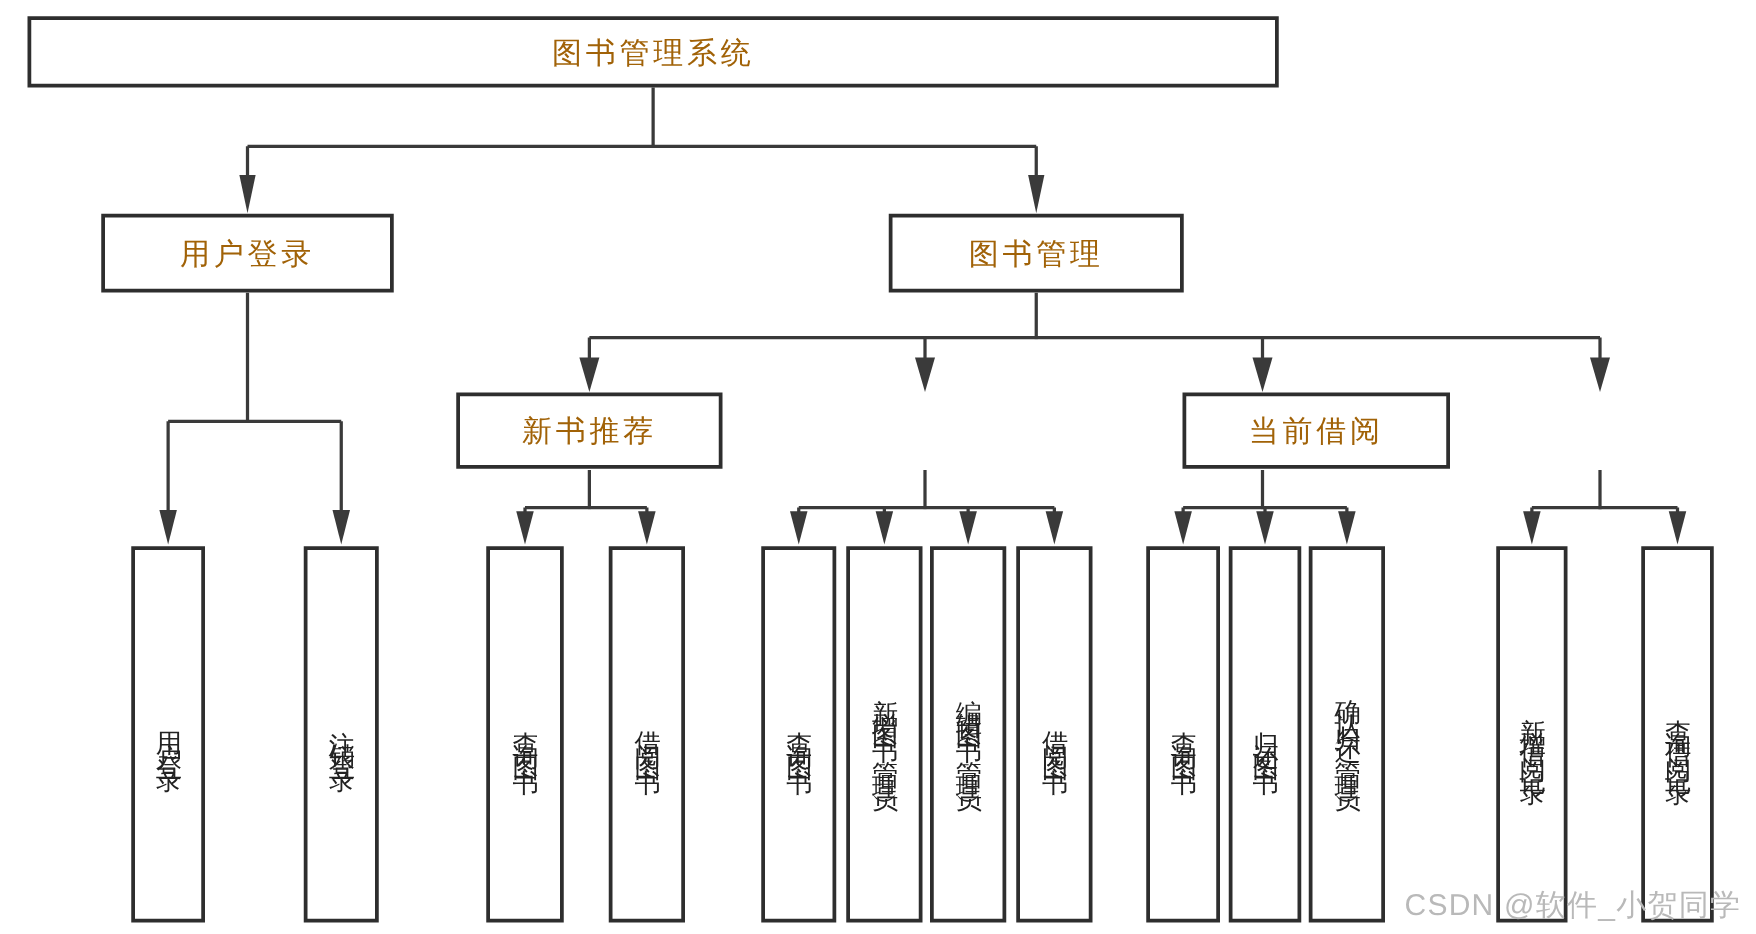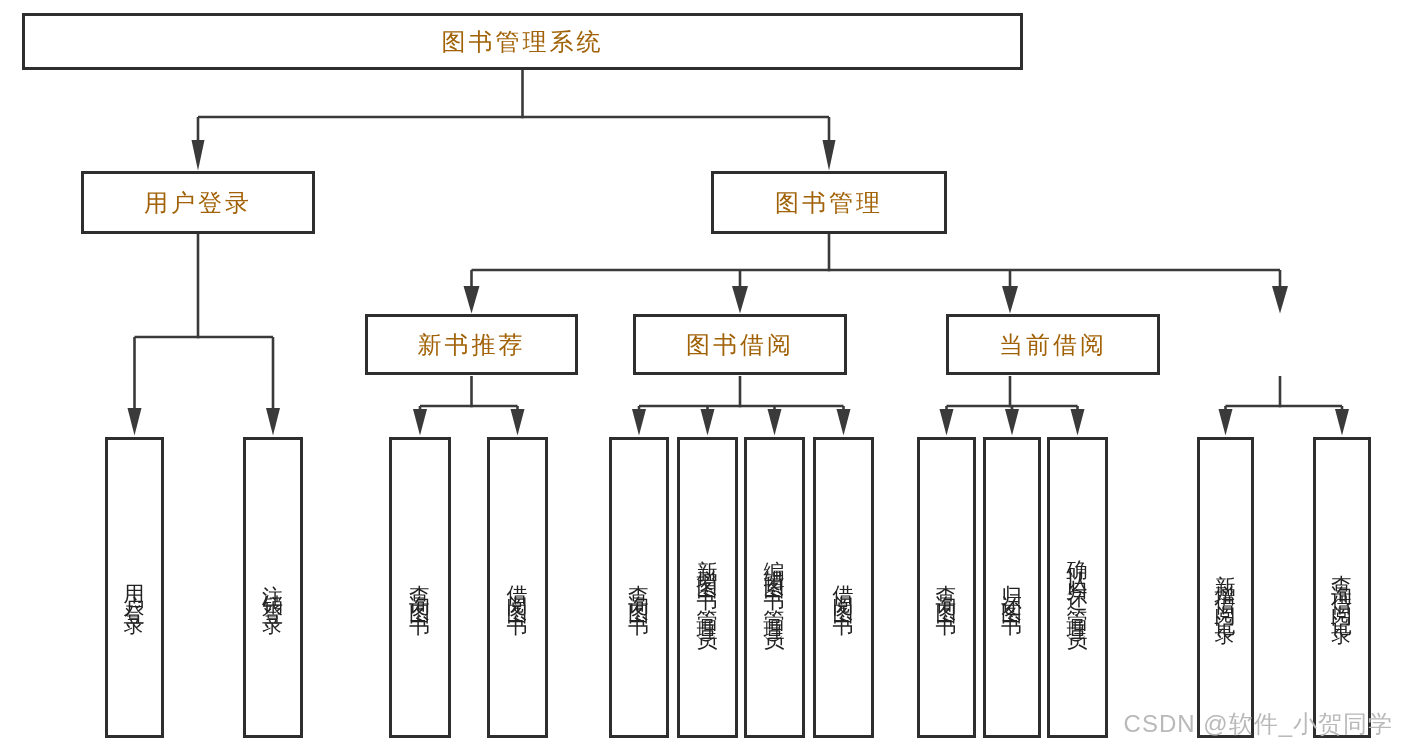--- a/index.html
+++ b/index.html
@@ -156,23 +156,20 @@
   <div class="hbox" style="left:81px; top:171px; width:234px; height:63px;">
     <span>用户登录</span>
   </div>
   <div class="hbox" style="left:711px; top:171px; width:236px; height:63px;">
     <span>图书管理</span>
   </div>
 
   <div class="hbox" style="left:365px; top:314px; width:213px; height:61px;">
     <span>新书推荐</span>
   </div>
-  <div class="hbox" style="left:633px; top:314px; width:214px; height:61px;">
-    <span>图书借阅</span>
-  </div>
   <div class="hbox" style="left:903px; top:314px; width:214px; height:61px;margin-left:43px;">
     <span>当前借阅</span>
   </div>
 
   <div class="vbox" style="left:105px; width:59px;">
     <span>用户登录</span>
   </div>
   <div class="vbox" style="left:243px; width:60px;">
     <span>注销登录</span>
   </div>

